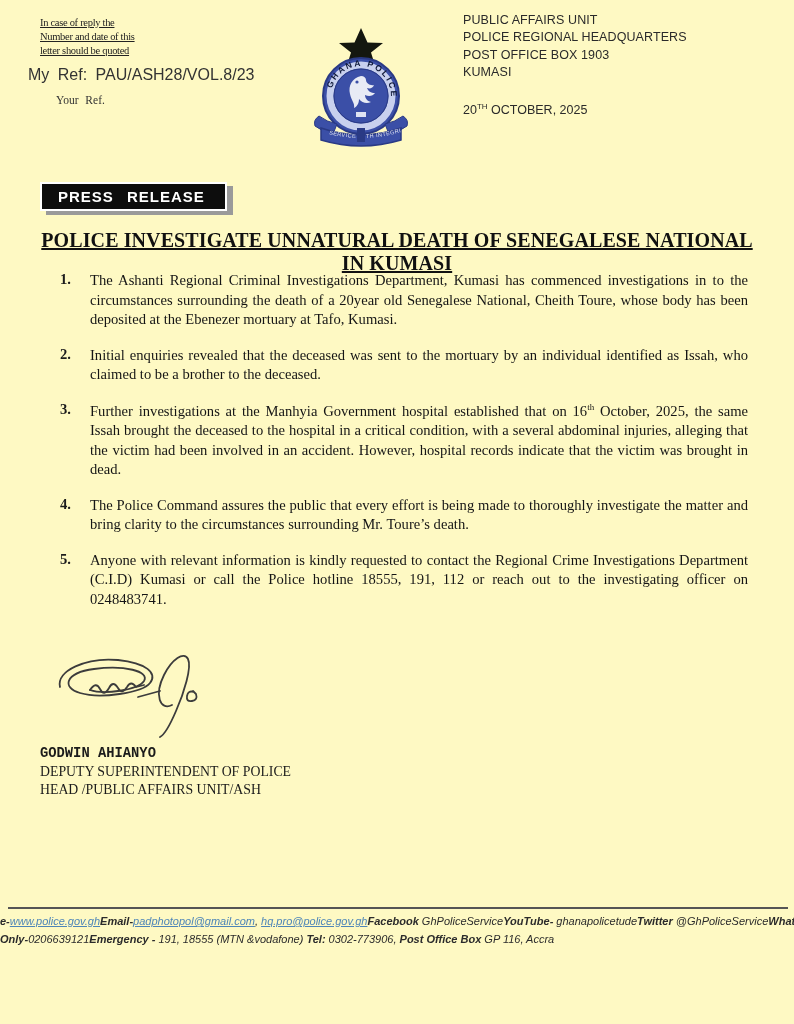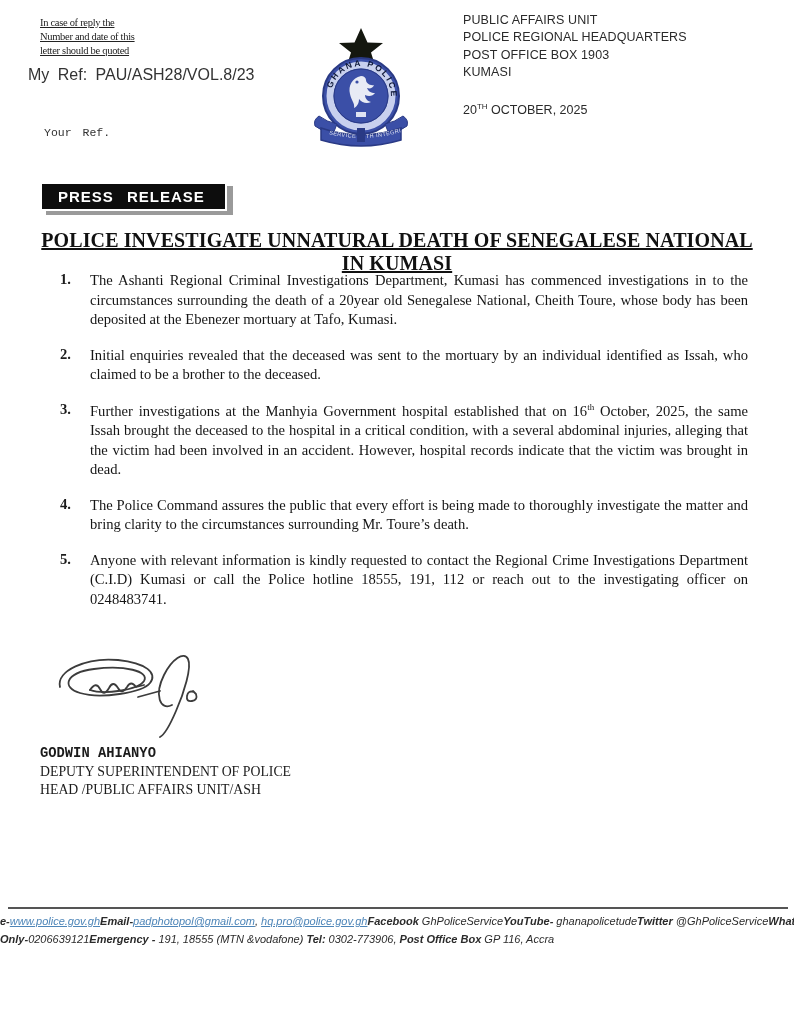--- a/index.html
+++ b/index.html
@@ -1,41 +1,41 @@
 <!DOCTYPE html>
 <html><head>
 <meta charset="utf-8">
 <style>
   html,body{margin:0;padding:0;background:#e8e8e8;}
   .page{
     position:relative;
     width:794px;height:1024px;
-    background:#ffffff;
+    background:#fef9c3;
     margin:0 auto;
     font-family:"Liberation Serif", serif;
     color:#1b1b1b;
     overflow:hidden;
   }
   
   .reply-note{
     position:absolute;left:40px;top:16px;
     font-size:10.5px;line-height:1.35;
     font-family:"Liberation Serif", serif;
     color:#222;
   }
   .reply-note div{text-decoration:underline;letter-spacing:-0.3px;}
   .my-ref{
     position:absolute;left:28px;top:66px;
     font-family:"Liberation Sans", sans-serif;
     font-size:16px;color:#333;word-spacing:4px;
   }
   .your-ref{
-    position:absolute;left:44px;top:94px;
-    font-family:Liberation Mono, monospace;
-    font-size:11.5px;color:#333;word-spacing:4px;margin-top:32px;
+    position:absolute;left:56px;top:94px;
+    font-family:Liberation Serif, serif;
+    font-size:11.5px;color:#333;word-spacing:4px;
   }
   .crest{position:absolute;left:295px;top:28px;width:132px;height:124px;}
   .right-block{
     position:absolute;left:463px;top:12px;
     font-family:"Liberation Sans", sans-serif;
     font-size:12.5px;line-height:1.38;color:#2a2a2a;
     letter-spacing:0.1px;
   }
   .date-line{
     position:absolute;left:463px;top:102px;

